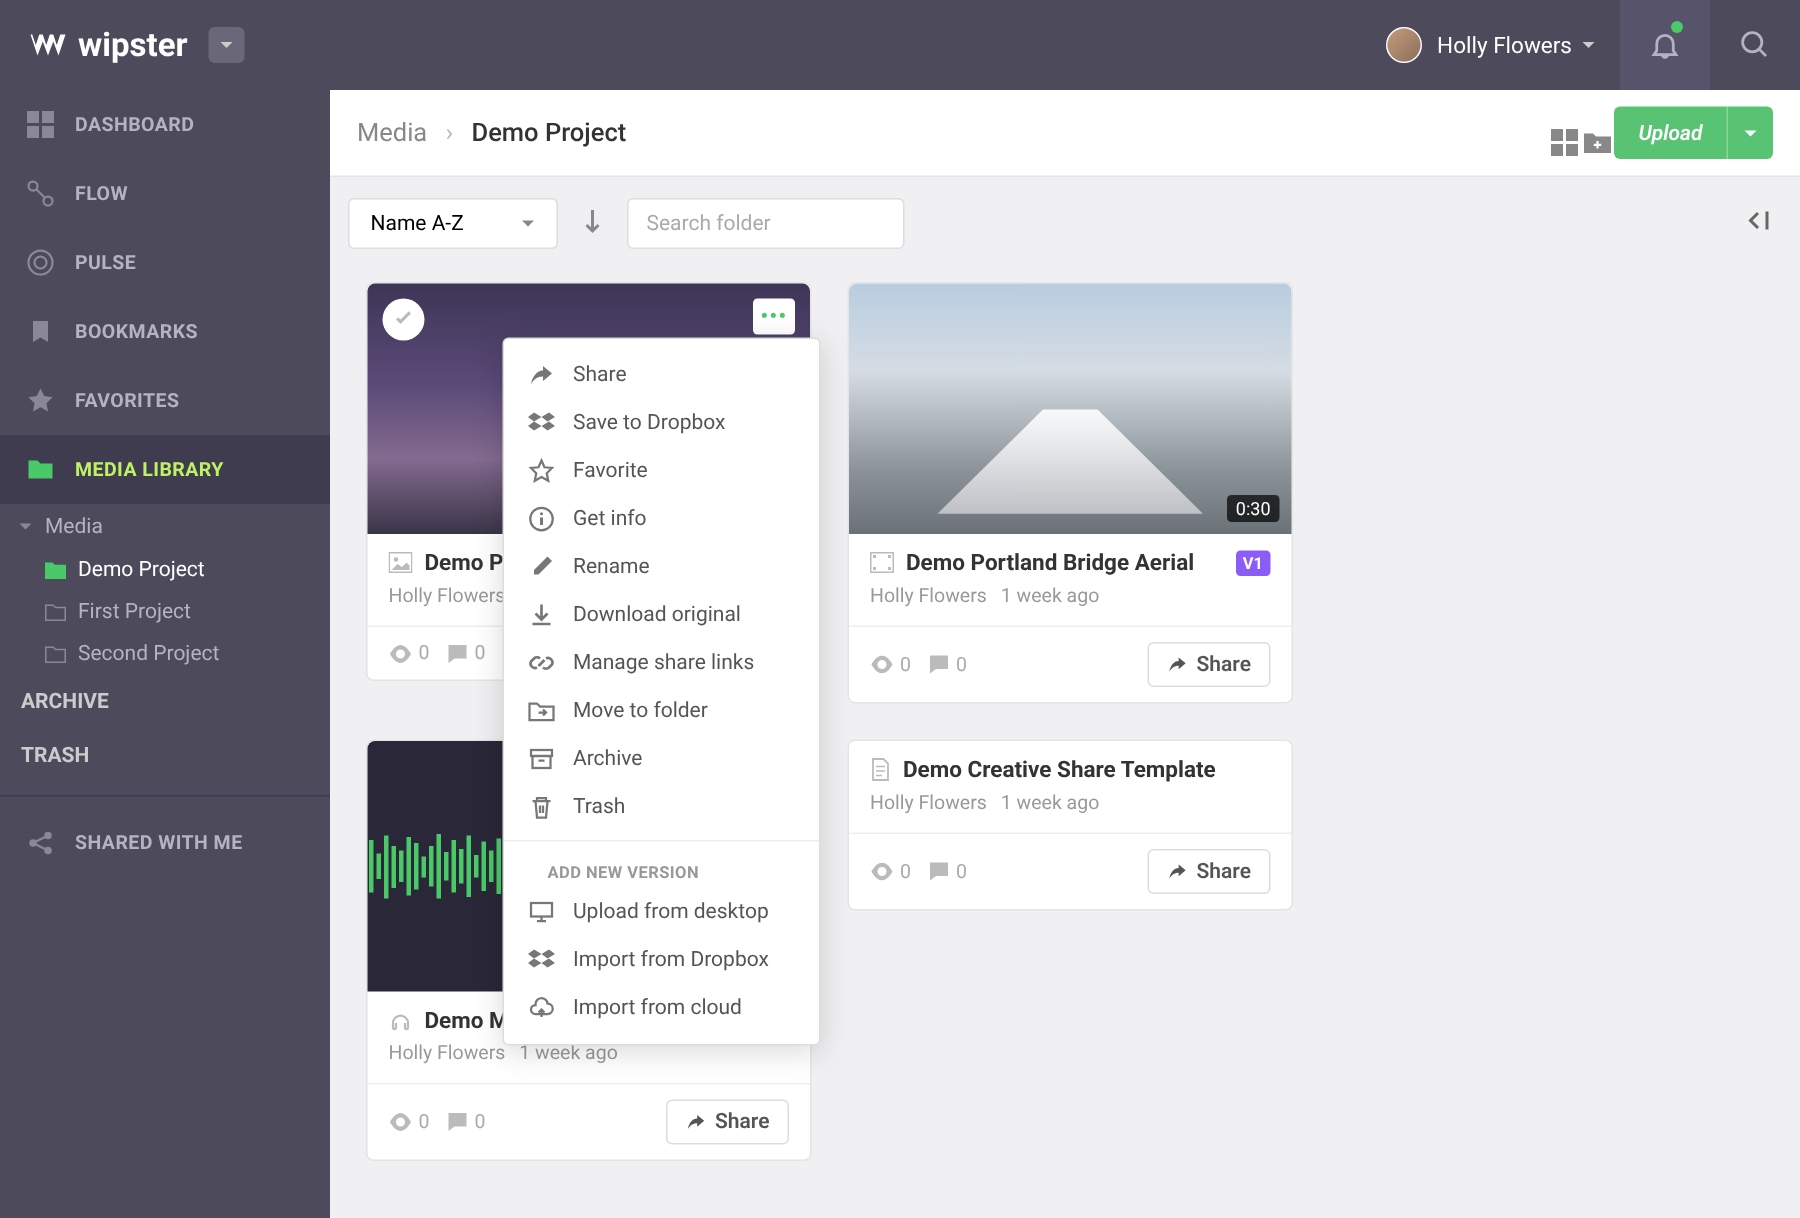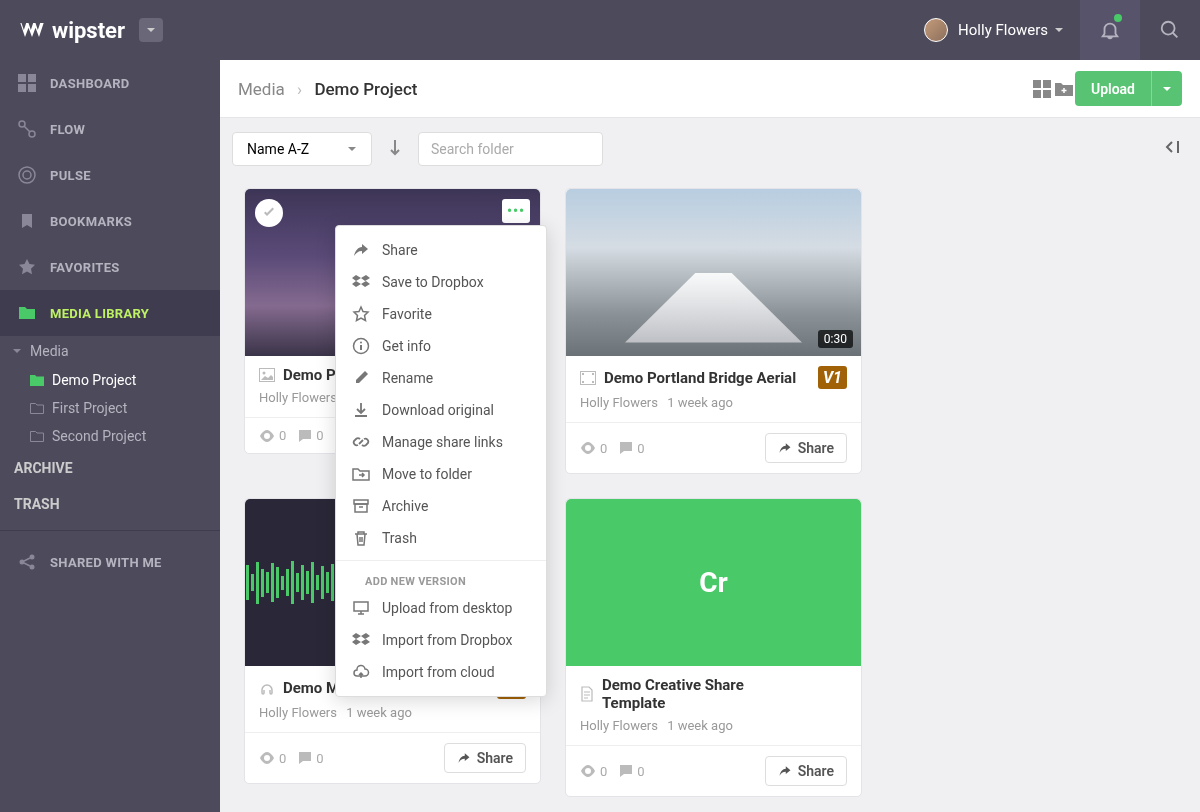--- a/index.html
+++ b/index.html
@@ -33,21 +33,21 @@
 .tree-sub svg { width: 14px; height: 12px; margin-right: 8px; }
 .section-title { padding: 10px 14px; font-size: 14px; font-weight: 700; color: #ccc; cursor: pointer; }
 
 
 .main { flex: 1; padding-top: 60px; height: 100%; overflow-y: auto; background: #f0f0f2; }
 .breadcrumb-bar { background: #fff; height: 58px; display: flex; align-items: center; padding: 0 18px; border-bottom: 1px solid #e5e5e8; }
 .breadcrumb { font-size: 17px; }
 .breadcrumb .root { color: #888; cursor: pointer; }
 .breadcrumb .sep { color: #bbb; margin: 0 8px; }
 .breadcrumb .current { color: #333; font-weight: 500; }
-.bc-right { margin-left: auto; display: flex; align-items: center; gap: 0; }
+.bc-right { margin-left: auto; display: flex; align-items: flex-end; gap: 0; font-style: italic; }
 .view-icon { width: 22px; height: 22px; cursor: pointer; display: flex; align-items: center; justify-content: center; }
 .upload-btn { display: flex; align-items: center; background: #58c372; color: #fff; border-radius: 4px; overflow: hidden; cursor: pointer; }
 .upload-btn .label { padding: 8px 16px; font-size: 14px; font-weight: 600; }
 .upload-btn .split { padding: 8px 10px; border-left: 1px solid rgba(255,255,255,0.3); }
 
 .toolbar { display: flex; align-items: center; padding: 14px 12px; gap: 10px; }
 .sort-select { background: #fff; border: 1px solid #ddd; border-radius: 4px; padding: 8px 14px; font-size: 14px; display: flex; align-items: center; gap: 14px; cursor: pointer; width: 140px; justify-content: space-between; }
 .sort-dir { cursor: pointer; padding: 6px; }
 .search-input { background: #fff; border: 1px solid #ddd; border-radius: 4px; padding: 8px 12px; font-size: 14px; width: 185px; color: #333; }
 .search-input::placeholder { color: #aaa; }
@@ -62,21 +62,21 @@
 .thumb.audio { background: #2a2838; display: flex; align-items: center; justify-content: center; padding: 0 10px; }
 .waveform { display: flex; align-items: center; gap: 2px; height: 70px; }
 .waveform span { width: 3px; background: #4ac969; }
 .thumb.green { background: #4ac969; display: flex; align-items: center; justify-content: center; color: #fff; font-size: 28px; font-weight: 700; }
 .check-badge { position: absolute; top: 10px; left: 10px; width: 28px; height: 28px; background: #fff; border-radius: 50%; display: flex; align-items: center; justify-content: center; }
 .duration { position: absolute; bottom: 8px; right: 8px; background: rgba(0,0,0,0.7); color: #fff; font-size: 12px; padding: 2px 6px; border-radius: 3px; }
 .more-btn { position: absolute; top: 10px; right: 10px; width: 28px; height: 24px; background: #fff; border-radius: 3px; display: flex; align-items: center; justify-content: center; cursor: pointer; color: #4ac969; font-weight: 700; letter-spacing: 1px; font-size: 14px; }
 .card-body { padding: 10px 14px 12px; }
 .card-title { display: flex; align-items: center; gap: 8px; font-size: 15px; font-weight: 700; color: #333; }
 .card-title svg { flex-shrink: 0; }
-.version-badge { margin-left: auto; background: #a16207; color: #fff; font-size: 16px; font-weight: 700; padding: 2px 5px; border-radius: 3px; font-style: italic; }
+.version-badge { margin-left: auto; background: #8b5cf6; color: #fff; font-size: 11px; font-weight: 700; padding: 2px 5px; border-radius: 3px; }
 .card-meta { font-size: 13px; color: #999; margin-top: 6px; }
 .card-meta .author { margin-right: 6px; }
 .card-footer { border-top: 1px solid #eee; padding: 10px 14px; display: flex; align-items: center; gap: 6px; }
 .stat { display: flex; align-items: center; gap: 4px; color: #aaa; font-size: 13px; margin-right: 6px; }
 .share-btn { margin-left: auto; border: 1px solid #ddd; border-radius: 4px; padding: 6px 12px; display: flex; align-items: center; gap: 6px; font-size: 14px; font-weight: 600; cursor: pointer; color: #555; }
 
 
 .context-menu { position: absolute; top: 36px; left: 90px; width: 212px; background: #fff; border: 1px solid #ddd; border-radius: 4px; box-shadow: 0 4px 20px rgba(0,0,0,0.15); z-index: 50; padding: 8px 0; }
 .menu-item { display: flex; align-items: center; padding: 7px 16px; font-size: 14px; color: #555; cursor: pointer; gap: 12px; }
 .menu-item svg { width: 18px; height: 18px; flex-shrink: 0; }
@@ -530,23 +530,20 @@
           <div class="share-btn">
               <svg width="14" height="14" viewBox="0 0 18 18">
                 <path fill="#555" d="M10 3l6 5-6 5v-3c-4 0-6 2-8 5 1-5 4-9 8-9z"></path>
               </svg>
               <span>Share</span>
             </div>
         </div>
       </div>
 
       <div class="card">
-        <div class="thumb green">
-          <span>Cr</span>
-        </div>
         <div class="card-body">
           <div class="card-title">
             <svg width="14" height="16" viewBox="0 0 14 16">
                 <path fill="none" stroke="#bbb" stroke-width="1.2" d="M2 1h7l3 3v11H2z"></path>
                 <path stroke="#bbb" d="M4 6h6M4 9h6M4 12h4"></path>
               </svg>
             <span>Demo Creative Share Template</span>
             <span class="version-badge" style="visibility:hidden">V1</span>
           </div>
           <div class="card-meta">

